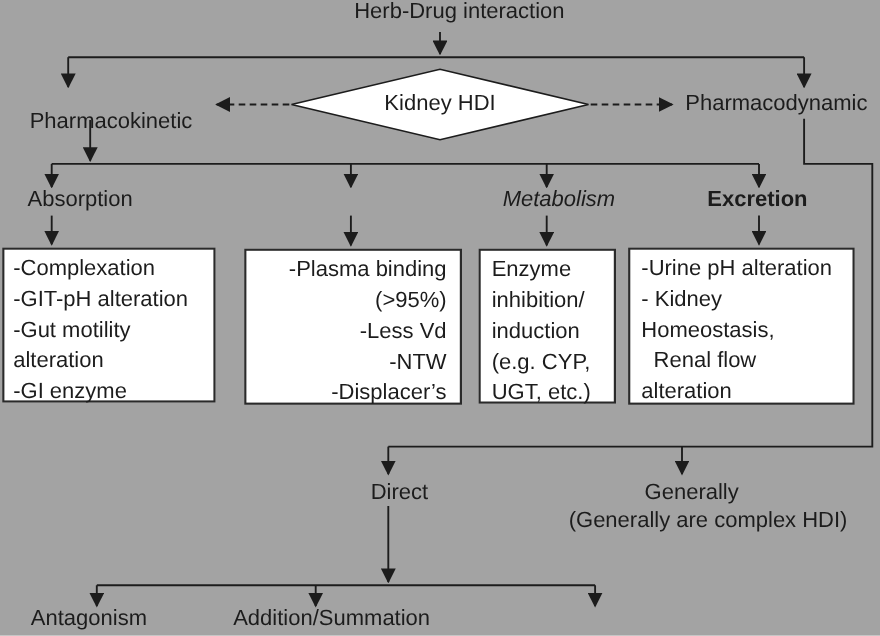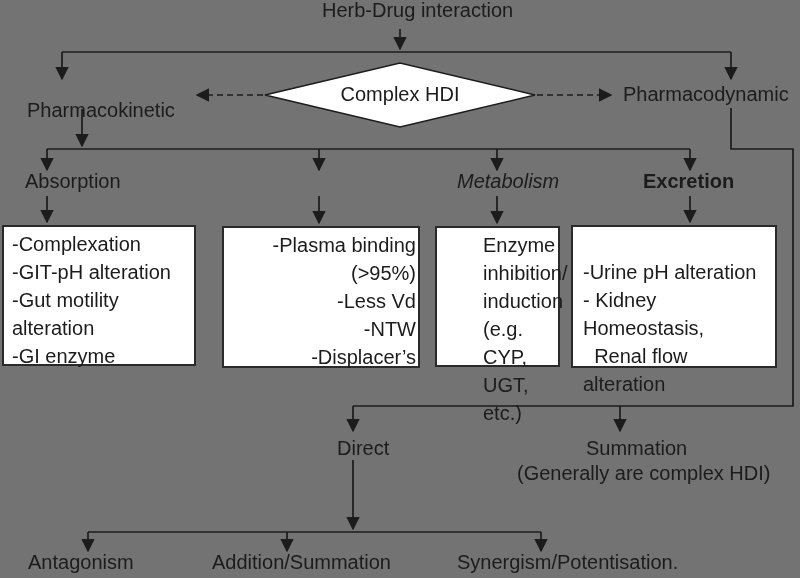--- a/index.html
+++ b/index.html
@@ -1,40 +1,40 @@
 <!DOCTYPE html>
 <html><head>
 <meta charset="utf-8">
 <style>
   html,body{margin:0;padding:0;background:#ffffff;}
   #canvas{
     position:relative;
     width:800px;height:578px;
-    background:#737373;
+    background:#a3a3a3;
     font-family:"Liberation Sans","DejaVu Sans",sans-serif;
     color:#1c1c1c;
     overflow:hidden;
   }
   .lbl{
     position:absolute;
     font-size:20px;
     line-height:20px;
     white-space:nowrap;
   }
   .box{
     position:absolute;
     border:2px solid #2a2a2a;
     background:#ffffff;
     box-sizing:border-box;
   }
   .box-text{
     font-size:20px;
     line-height:28px;
     white-space:pre-wrap;
-    padding:3px 2px 0 8px;
+    padding:3px 12px 0 8px;
   }
   #connectors{
     position:absolute;left:0;top:0;width:800px;height:578px;
   }
   #connectors path, #connectors polygon, #connectors polyline{
     fill:none;
     stroke:#1c1c1c;
     stroke-width:1.7;
   }
   #connectors .dashed{stroke-dasharray:6 4;}
@@ -82,21 +82,21 @@
     <path d="M353,460 L353,529" marker-end="url(#ah)"></path>
     <path d="M88,532 L541,532"></path>
     <path d="M88,532 L88,551" marker-end="url(#ah)"></path>
     <path d="M287,532 L287,551" marker-end="url(#ah)"></path>
     <path d="M541,532 L541,551" marker-end="url(#ah)"></path>
   </svg>
 
   <div class="lbl" style="left:322px;top:0px;">Herb-Drug interaction</div>
 
   <div class="lbl" style="left:27px;top:100px;">Pharmacokinetic</div>
-  <div class="lbl center" style="left:330px;top:84px;width:140px;">Complex HDI</div>
+  <div class="lbl center" style="left:330px;top:84px;width:140px;">Kidney HDI</div>
   <div class="lbl" style="left:623px;top:84px;">Pharmacodynamic</div>
 
   <div class="lbl" style="left:25px;top:171px;">Absorption</div>
   <div class="lbl" style="left:457px;top:171px;font-style:italic;">Metabolism</div>
   <div class="lbl" style="left:643px;top:171px;font-weight:bold;">Excretion</div>
 
   <div class="box" style="left:2px;top:225px;width:194px;height:141px;">
     <div class="box-text">-Complexation
 -GIT-pH alteration
 -Gut motility
@@ -104,35 +104,34 @@
 -GI enzyme</div>
   </div>
   <div class="box" style="left:222px;top:226px;width:198px;height:142px;text-align:right;">
     <div class="box-text" style="padding-left:9px;">-Plasma binding
 (&gt;95%)
 -Less Vd
 -NTW
 -Displacer’s</div>
   </div>
   <div class="box" style="left:435px;top:226px;width:125px;height:141px;">
-    <div class="box-text" style="padding-left:10px;margin-left:36px;">Enzyme
+    <div class="box-text" style="padding-left:10px;">Enzyme
 inhibition/
 induction
 (e.g. CYP,
 UGT, etc.)</div>
   </div>
   <div class="box" style="left:571px;top:225px;width:206px;height:143px;">
-    <div class="box-text" style="padding-left:10px;margin-top:28px;">-Urine pH alteration
+    <div class="box-text" style="padding-left:10px;">-Urine pH alteration
 - Kidney
 Homeostasis,
   Renal flow
 alteration</div>
   </div>
 
   <div class="lbl" style="left:337px;top:438px;">Direct</div>
-  <div class="lbl" style="left:586px;top:438px;">Summation</div>
+  <div class="lbl" style="left:586px;top:438px;">Generally</div>
   <div class="lbl" style="left:28px;top:552px;">Antagonism</div>
 
   <div class="lbl" style="left:517px;top:463px;">(Generally are complex HDI)</div>
   <div class="lbl" style="left:212px;top:552px;">Addition/Summation</div>
-  <div class="lbl" style="left:457px;top:552px;">Synergism/Potentisation.</div>
 
 </div>
 
 </body></html>

